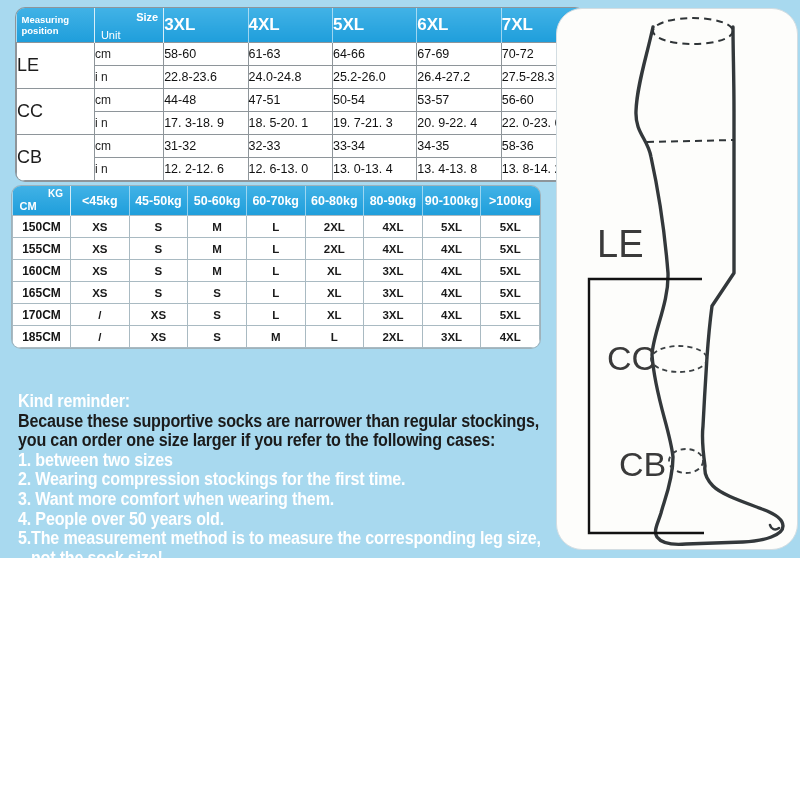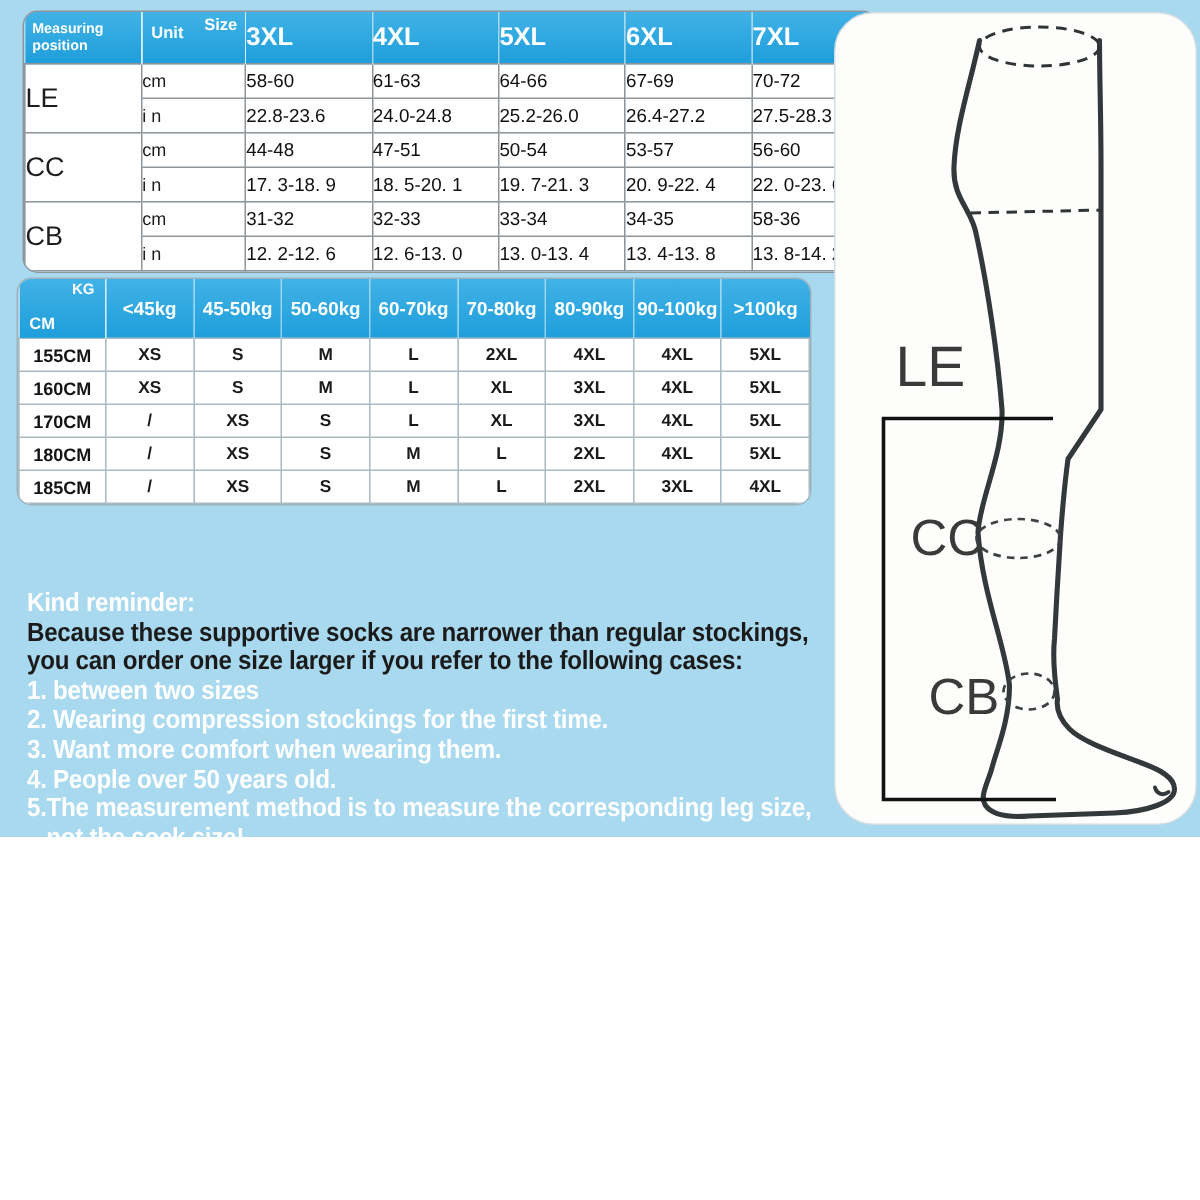--- a/index.html
+++ b/index.html
@@ -16,34 +16,34 @@
            box-shadow:0 0 0 1px #8e959a;}
   table{border-collapse:collapse;table-layout:fixed;width:100%;}
   .t1 th,.t1 td{border:1px solid #8e959a;text-align:left;vertical-align:middle;padding:0;
                 background:#fff;color:#161616;}
   .t1 thead th{background:linear-gradient(#41b2e6,#1f9edb);border:none;border-left:1px solid rgba(255,255,255,.55);
                color:#fff;height:34px;font-size:17px;font-weight:bold;}
   .t1 thead th:first-child{border-left:none;}
   .t1 .corner{font-size:9.5px;line-height:11px;font-weight:bold;text-align:left;padding-left:5px;}
   .t1 .unitsize{position:relative;height:34px;}
   .t1 .unitsize .sz{position:absolute;right:5px;top:3px;font-size:11px;font-weight:bold;}
-  .t1 .unitsize .un{position:absolute;left:6px;bottom:14px;font-size:11px;font-weight:bold;margin-top:28px;}
+  .t1 .unitsize .un{position:absolute;left:6px;bottom:1px;font-size:11px;font-weight:normal;margin-top:28px;}
   .t1 tbody tr{height:23px;}
   .t1 td.pos{font-size:18px;font-weight:400;color:#1d1d1d;}
   .t1 td.unit{font-size:12px;color:#1d1d1d;}
   .t1 td.val{font-size:12.5px;color:#111;}
 
   
   .t2-wrap{position:absolute;left:12px;top:186px;width:528px;border-radius:9px;overflow:hidden;
            box-shadow:0 0 0 1px #9fb2bb;}
   .t2 th,.t2 td{border:1px solid #a9bac2;text-align:center;vertical-align:middle;padding:0;background:#fff;}
   .t2 thead th{background:linear-gradient(#41b2e6,#1f9edb);border:none;border-left:1px solid rgba(255,255,255,.5);
                color:#fff;height:27px;font-size:12.5px;font-weight:bold;}
   .t2 thead th:first-child{border-left:none;}
-  .t2 .corner2{position:relative;height:39px;}
+  .t2 .corner2{position:relative;height:29px;}
   .t2 .corner2 .kg{position:absolute;right:7px;top:2px;font-size:10px;font-weight:bold;}
   .t2 .corner2 .cm{position:absolute;left:7px;bottom:3px;font-size:11px;font-weight:bold;}
   .t2 tbody tr{height:22px;}
   .t2 td.hgt{font-size:12px;font-weight:bold;color:#141414;}
   .t2 td.sz{font-size:11.5px;font-weight:bold;color:#1a1a1a;}
 
   
   .reminder{position:absolute;left:18px;top:392px;width:560px;transform:scaleX(.92);transform-origin:left top;
             font-weight:bold;font-size:17.5px;line-height:19.6px;white-space:nowrap;letter-spacing:-.2px;}
   .reminder .white{color:#ffffff;}
@@ -160,28 +160,39 @@
       <thead>
         <tr>
           <th class="corner2">
             <span class="kg">KG</span>
             <span class="cm">CM</span>
           </th>
           <th>&lt;45kg</th>
           <th>45-50kg</th>
           <th>50-60kg</th>
           <th>60-70kg</th>
-          <th>70-80kg</th>
+          <th>60-80kg</th>
           <th>80-90kg</th>
           <th>90-100kg</th>
           <th>&gt;100kg</th>
         </tr>
       </thead>
       <tbody id="t2-body">
           <tr>
+            <td class="hgt">150CM</td>
+            <td class="sz">XS</td>
+            <td class="sz">S</td>
+            <td class="sz">M</td>
+            <td class="sz">L</td>
+            <td class="sz">2XL</td>
+            <td class="sz">4XL</td>
+            <td class="sz">5XL</td>
+            <td class="sz">5XL</td>
+          </tr>
+          <tr>
             <td class="hgt">155CM</td>
             <td class="sz">XS</td>
             <td class="sz">S</td>
             <td class="sz">M</td>
             <td class="sz">L</td>
             <td class="sz">2XL</td>
             <td class="sz">4XL</td>
             <td class="sz">4XL</td>
             <td class="sz">5XL</td>
           </tr>
@@ -190,38 +201,38 @@
             <td class="sz">XS</td>
             <td class="sz">S</td>
             <td class="sz">M</td>
             <td class="sz">L</td>
             <td class="sz">XL</td>
             <td class="sz">3XL</td>
             <td class="sz">4XL</td>
             <td class="sz">5XL</td>
           </tr>
           <tr>
+            <td class="hgt">165CM</td>
+            <td class="sz">XS</td>
+            <td class="sz">S</td>
+            <td class="sz">S</td>
+            <td class="sz">L</td>
+            <td class="sz">XL</td>
+            <td class="sz">3XL</td>
+            <td class="sz">4XL</td>
+            <td class="sz">5XL</td>
+          </tr>
+          <tr>
             <td class="hgt">170CM</td>
             <td class="sz">/</td>
             <td class="sz">XS</td>
             <td class="sz">S</td>
             <td class="sz">L</td>
             <td class="sz">XL</td>
             <td class="sz">3XL</td>
-            <td class="sz">4XL</td>
-            <td class="sz">5XL</td>
-          </tr>
-          <tr>
-            <td class="hgt">180CM</td>
-            <td class="sz">/</td>
-            <td class="sz">XS</td>
-            <td class="sz">S</td>
-            <td class="sz">M</td>
-            <td class="sz">L</td>
-            <td class="sz">2XL</td>
             <td class="sz">4XL</td>
             <td class="sz">5XL</td>
           </tr>
           <tr>
             <td class="hgt">185CM</td>
             <td class="sz">/</td>
             <td class="sz">XS</td>
             <td class="sz">S</td>
             <td class="sz">M</td>
             <td class="sz">L</td>

